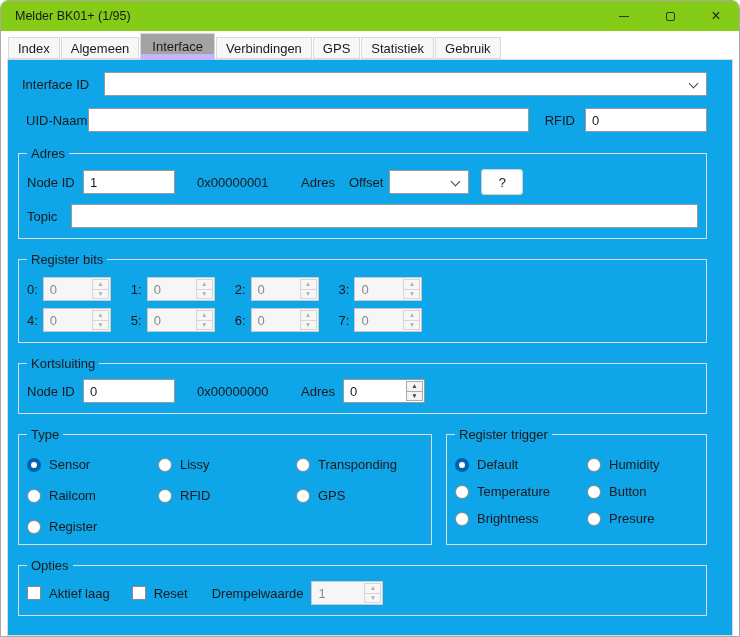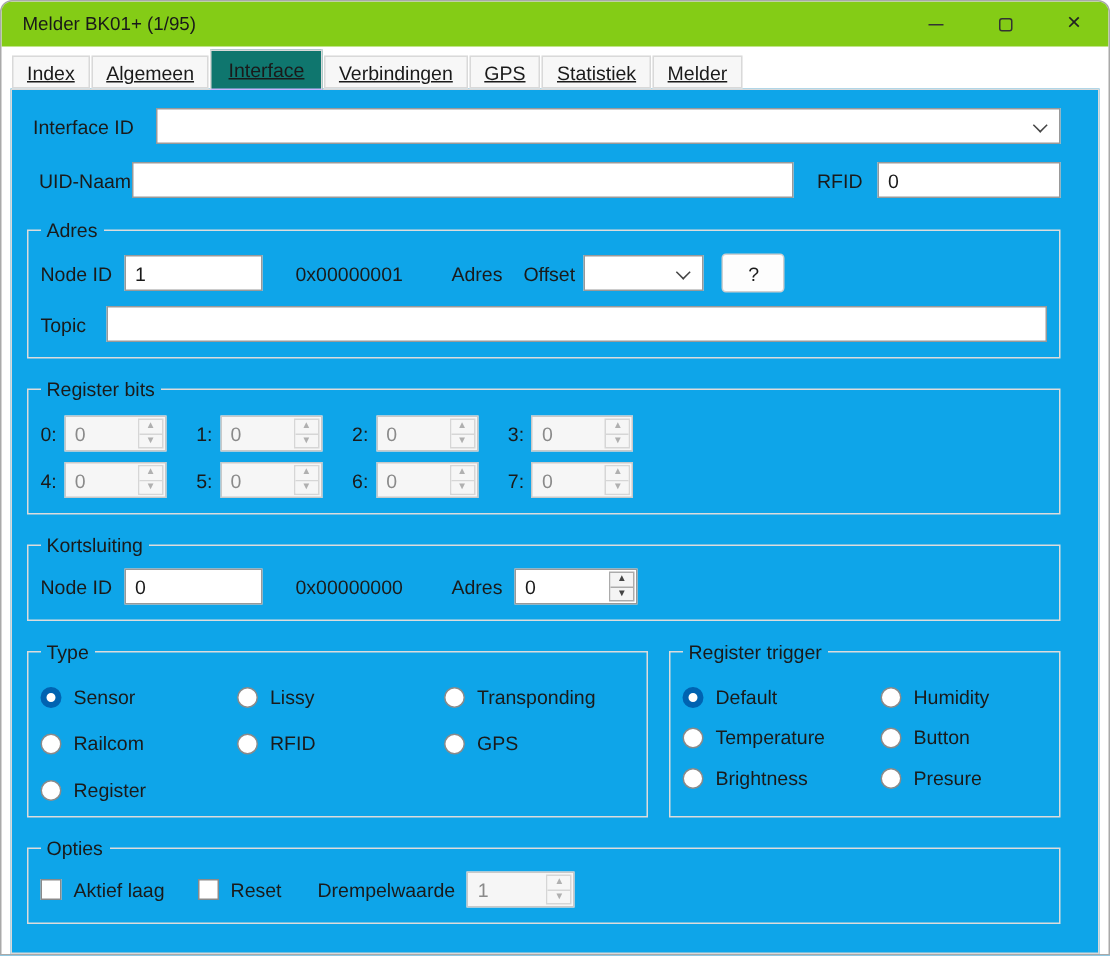--- a/index.html
+++ b/index.html
@@ -24,25 +24,25 @@
   .win-controls { margin-left: auto; display: flex; align-self: stretch; }
   .win-btn { width: 46px; display: flex; align-items: center; justify-content: center; color: #333; cursor: default; }
   .min-glyph { width: 10px; height: 1px; background: #333; display: block; }
   .max-glyph { width: 9px; height: 9px; border: 1px solid #333; border-radius: 2px; display: block; }
   .close-glyph { font-size: 16px; line-height: 1; color: #222; }
   
   .tabstrip { flex: 0 0 28px; display: flex; align-items: flex-end; padding: 0 7px; position: relative; z-index: 2; }
   .tab {
     height: 22px; line-height: 21px; padding: 0 9px;
     background: #f7f7f7; border: 1px solid #d9d9d9; margin-right: 1px;
-    white-space: nowrap; cursor: default; text-decoration: underline;
+    white-space: nowrap; cursor: default;
   }
   .tab.active {
     height: 27px; line-height: 25px; padding: 0 11px;
-    background: #0f766e; border-bottom: 1px solid #c4b5fd; margin-bottom: -1px;
+    background: #a3a3a3; border-bottom: 6px solid #c4b5fd; margin-bottom: -1px;
   }
   
   .page {
     flex: 1 1 auto; margin: 0 6px;
     border: 1px solid #d9d9d9; background: #0ea5e9;
     padding: 12px 25px 6px 10px;
     position: relative; z-index: 1;
     display: flex; flex-direction: column;
   }
   .frow { display: flex; align-items: center; }
@@ -140,21 +140,21 @@
     </div>
   </div>
 
   <div class="tabstrip">
     <div class="tab">Index</div>
     <div class="tab">Algemeen</div>
     <div class="tab active">Interface</div>
     <div class="tab">Verbindingen</div>
     <div class="tab">GPS</div>
     <div class="tab">Statistiek</div>
-    <div class="tab">Melder</div>
+    <div class="tab">Gebruik</div>
   </div>
 
   <div class="page">
 
     <div class="frow mb12">
       <span class="lbl lbl-interface">Interface ID</span>
       <div class="combo grow">
         <span class="grow"></span>
         <span class="chev"></span>
       </div>

